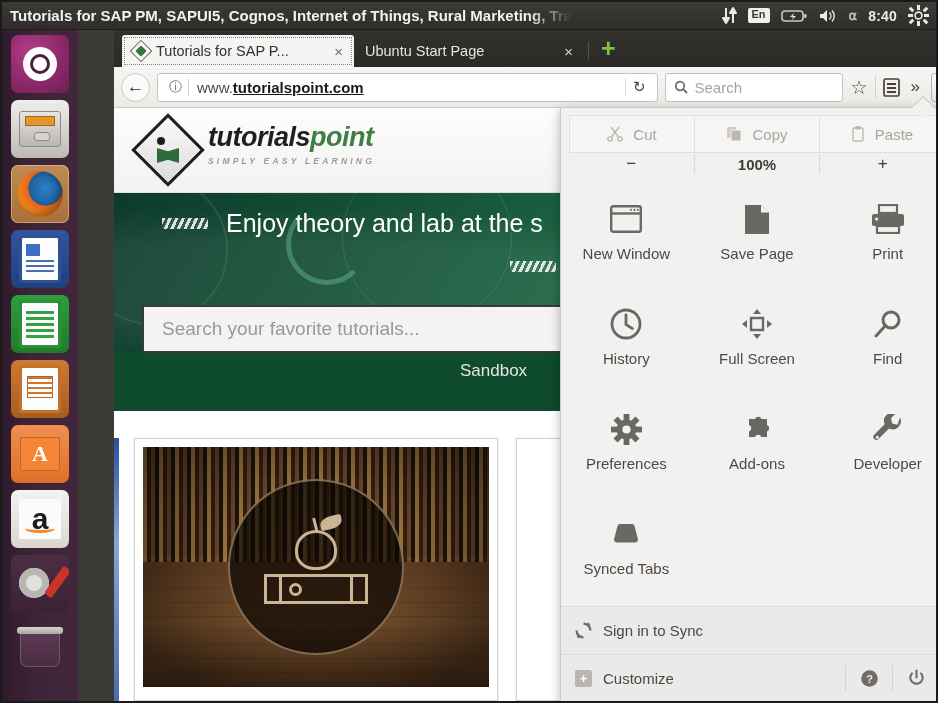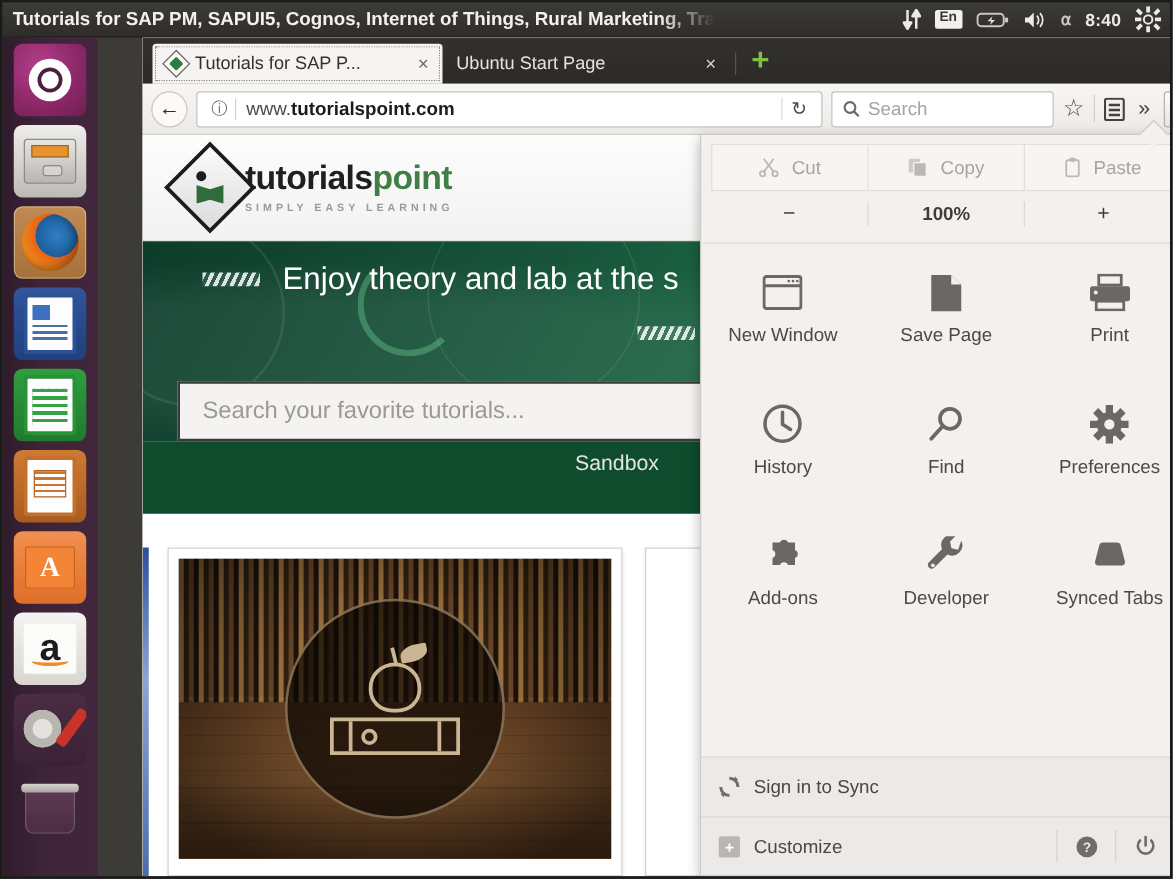--- a/index.html
+++ b/index.html
@@ -208,21 +208,21 @@
     flex: 1; height: 29px; background: #fff; border: 1px solid #c6c3bf;
     border-radius: 3px; display: flex; align-items: center; padding: 0 5px;
     min-width: 0;
   }
   .idbtn { color: #6e6b67; font-size: 13px; padding: 0 6px; }
   .urlsep { width:1px; height:17px; background:#d4d1cd; }
   .urltext {
     flex: 1; font-size: 15px; color: #4e4b48; padding-left: 8px;
     white-space: nowrap; overflow: hidden;
   }
-  .urltext b { color: #1d1b19; font-weight: bold; }
+  .urltext b { color: #1d1b19; font-weight: bold; text-decoration: underline; }
   .reload { color: #4b4845; font-size: 15px; padding: 0 7px; border-left: 1px solid #ddd9d5; }
   .searchbar {
     width: 178px; height: 29px; background: #fff; border: 1px solid #c6c3bf;
     border-radius: 3px; display: flex; align-items: center; gap: 6px; padding: 0 8px;
     flex: 0 0 auto;
   }
   .searchbar .ph { color: #a6a39f; font-size: 15px; }
   .navicon { color: #44413e; display:flex; align-items:center; justify-content:center; flex:0 0 auto; }
   .star { font-size: 19px; color: #4a4744; }
   .vsep { width:1px; height:22px; background:#d2cfcb; }
@@ -234,21 +234,21 @@
   }
   .hamburger i { display:block; width: 19px; height: 3px; background: #33312e; border-radius: 1px; }
 
   
   .page { position: relative; height: 593px; background: #fff; overflow: hidden; }
   .site-header {
     height: 85px; background: linear-gradient(#fdfdfd,#f3f2f1);
     border-bottom: 1px solid #e2e0de;
     display: flex; align-items: center; padding-left: 28px;
   }
-  .tp-logo { display:flex; align-items:center; gap: 2px; }
+  .tp-logo { display:flex; gap: 14px; font-style: italic; }
   .tp-diamond {
     width: 52px; height: 52px; transform: rotate(45deg);
     border: 3px solid #1c1c1c; background: linear-gradient(135deg,#fafafa,#dcdcdc);
     display:flex; align-items:center; justify-content:center;
   }
   .tp-diamond .inner {
     transform: rotate(-45deg); width: 30px; height: 26px; position: relative;
   }
   .tp-diamond .inner:before {
     content:""; position:absolute; left:4px; bottom:0; width:22px; height:15px;
@@ -702,20 +702,34 @@
         <div class="gitem">
           <span class="gicon">
             <svg width="32" height="32" viewBox="0 0 32 32">
                 <circle cx="16" cy="16" r="14" fill="none" stroke="#6a6864" stroke-width="2.8"></circle>
                 <path d="M16 6.8 V16.4 L22.4 20.6" fill="none" stroke="#6a6864" stroke-width="2.8" stroke-linecap="round"></path>
               </svg>
           </span>
           <span class="lbl">History</span>
         </div>
 
+        <div class="gitem">
+          <span class="gicon">
+            <svg width="30" height="30" viewBox="0 0 30 30">
+                <rect x="9" y="9" width="12" height="12" fill="none" stroke="#6a6864" stroke-width="2.4"></rect>
+                <g fill="#6a6864">
+                  <path d="M15 0 L19 5 H11 Z"></path>
+                  <path d="M15 30 L19 25 H11 Z"></path>
+                  <path d="M0 15 L5 11 V19 Z"></path>
+                  <path d="M30 15 L25 11 V19 Z"></path>
+                </g>
+              </svg>
+          </span>
+          <span class="lbl">Full Screen</span>
+        </div>
 
         <div class="gitem">
           <span class="gicon">
             <svg width="30" height="30" viewBox="0 0 30 30">
                 <circle cx="18" cy="11" r="8" fill="none" stroke="#6a6864" stroke-width="3"></circle>
                 <line x1="12.3" y1="16.8" x2="3" y2="27" stroke="#6a6864" stroke-width="3" stroke-linecap="round"></line>
               </svg>
           </span>
           <span class="lbl">Find</span>
         </div>

